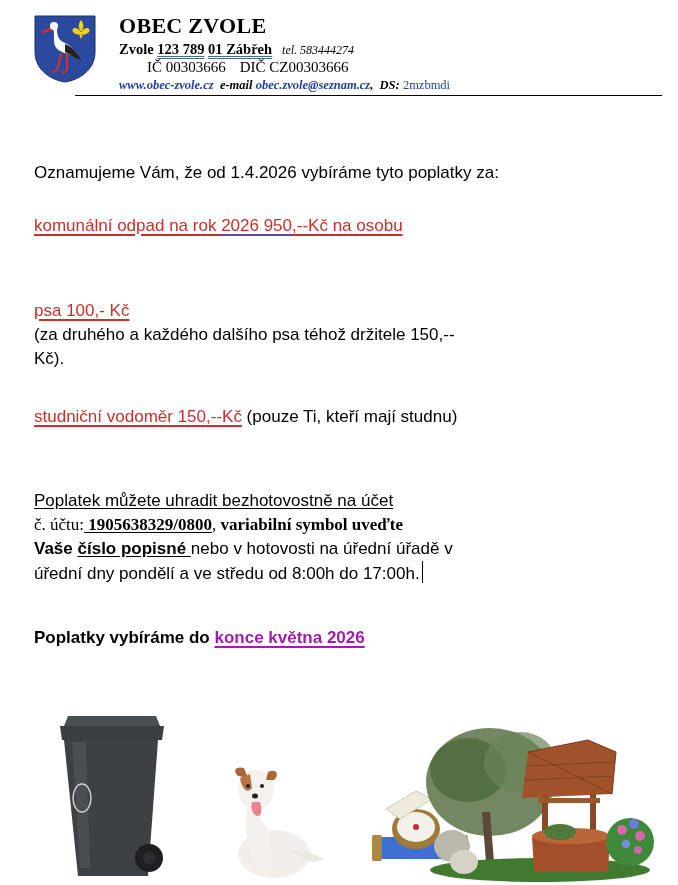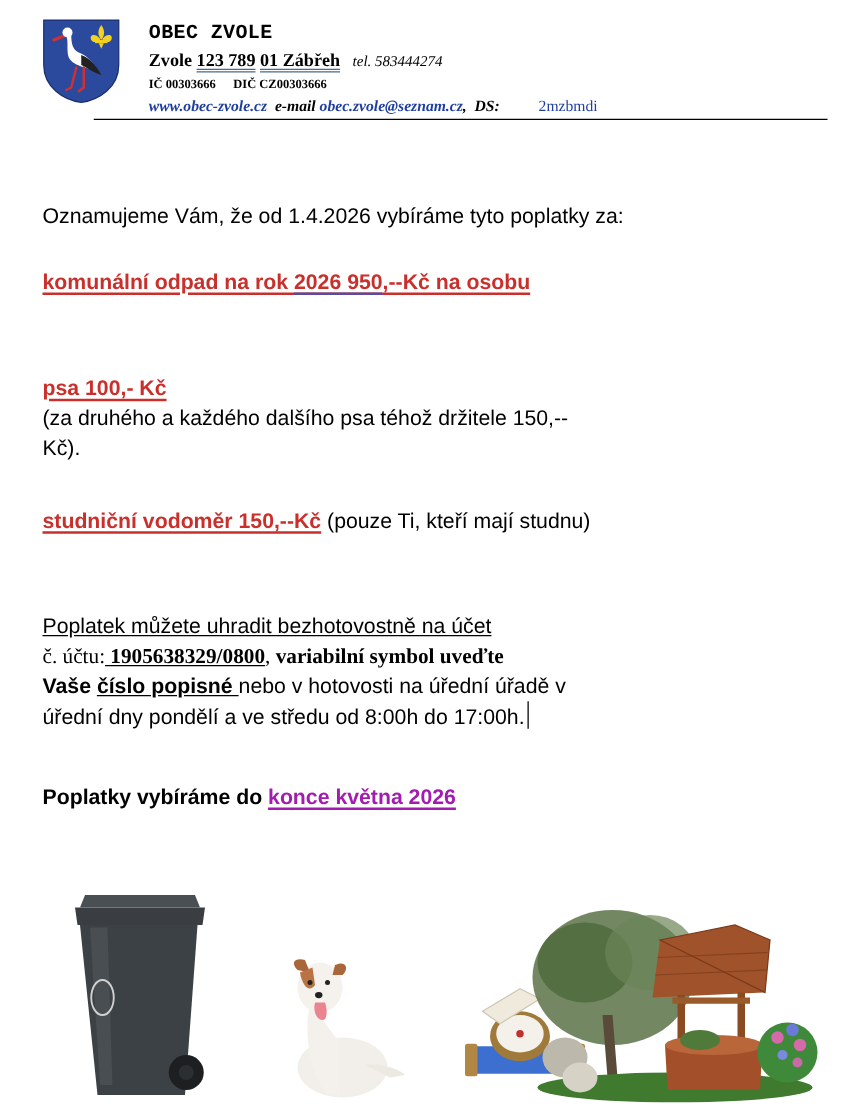--- a/index.html
+++ b/index.html
@@ -1,34 +1,34 @@
 <!DOCTYPE html>
 <html><head>
 <meta charset="utf-8">
 <style>
   html, body { margin: 0; padding: 0; background: #ffffff; }
   body { width: 678px; height: 885px; position: relative; overflow: hidden; font-family: "Liberation Sans", sans-serif; color: #000; }
 
   
   .logo { position: absolute; left: 33px; top: 14px; width: 64px; height: 70px; }
-  .lh-title { position: absolute; left: 119px; top: 13px; font-family: Liberation Mono, monospace; font-weight: bold; font-size: 16px; letter-spacing: 0.3px; line-height: 26px; white-space: nowrap; }
+  .lh-title { position: absolute; left: 119px; top: 13px; font-family: Liberation Serif, serif; font-weight: bold; font-size: 22px; letter-spacing: 0.3px; line-height: 26px; white-space: nowrap; }
   .lh-line { position: absolute; left: 119px; font-family: "Liberation Serif", serif; white-space: nowrap; }
   .lh-addr { top: 41px; font-size: 14.5px; font-weight: bold; line-height: 17px; }
-  .lh-ids { top: 59px; font-size: 10px; font-weight: bold; line-height: 17px; }
+  .lh-ids { top: 59px; font-size: 15px; font-weight: normal; line-height: 17px; margin-left: 28px; }
   .lh-web { top: 78px; font-size: 12.5px; font-style: italic; font-weight: bold; line-height: 15px; }
   .dbl-u { text-decoration: underline double #4a6a8a; text-underline-offset: 2px; }
   .tel { font-style: italic; font-weight: normal; font-size: 12px; margin-left: 10px; }
   .gap { display: inline-block; width: 14px; }
   .link { color: #1f3f9f; }
-  .ds-val { font-style: normal; font-weight: normal; color: #1f3f9f; margin-left: 28px; }
+  .ds-val { font-style: normal; font-weight: normal; color: #1f3f9f; }
   .rule { position: absolute; left: 75px; top: 95px; width: 587px; height: 1px; background: #000; }
 
   
   .p { position: absolute; left: 34px; font-size: 17px; line-height: 24px; white-space: nowrap; }
-  .red-u { color: #c9302c; font-weight: bold; text-decoration: underline; text-decoration-color: #c9302c; text-decoration-thickness: 2px; text-underline-offset: 3px; text-align: center; }
+  .red-u { color: #c9302c; font-weight: normal; text-decoration: underline; text-decoration-color: #c9302c; text-decoration-thickness: 2px; text-underline-offset: 3px; text-align: center; }
   .red-u .blue-ul { text-decoration: underline; text-decoration-color: #5a4aa0; text-decoration-thickness: 2px; }
   .bright-red-u { color: #a21caf; font-weight: bold; text-decoration: underline; text-decoration-thickness: 2px; text-underline-offset: 3px; }
   .ul { text-decoration: underline; text-underline-offset: 2px; }
   .b { font-weight: bold; }
   .caret { display: inline-block; width: 1px; height: 22px; background: #000; vertical-align: -4px; margin-left: 2px; }
 
   
   .illu { position: absolute; }
 </style>
 </head>

